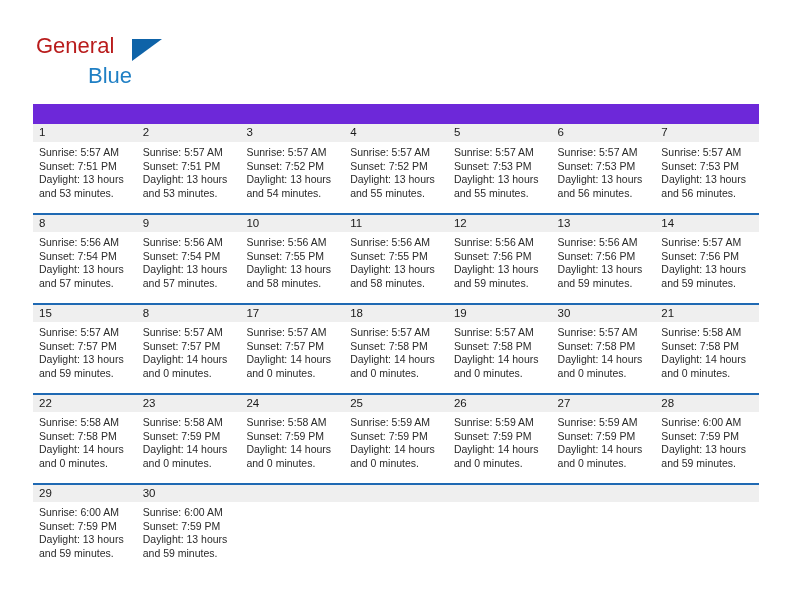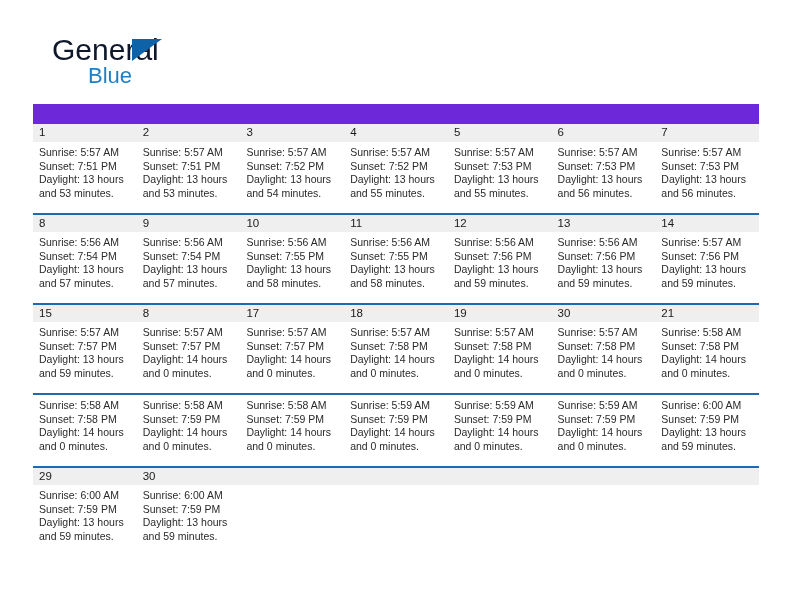--- a/index.html
+++ b/index.html
@@ -31,24 +31,24 @@
   }
   .logo {
     position: absolute;
     left: 36px;
     top: 33px;
     width: 200px;
     height: 52px;
   }
   .logo-general {
     position: absolute;
-    left: 16px;
+    left: 0;
     top: 0;
-    font-size: 30px;
-    color: #0f172a;
+    font-size: 22px;
+    color: #b91c1c;
     letter-spacing: 0px;
     font-family: "Liberation Sans", sans-serif;
   }
   .logo-blue {
     position: absolute;
     left: 52px;
     top: 30px;
     font-size: 22px;
     color: #1f7fc4;
     font-family: "Liberation Sans", sans-serif;
@@ -337,20 +337,29 @@
           <div class="detail-line">Sunrise: 5:58 AM</div>
           <div class="detail-line">Sunset: 7:58 PM</div>
           <div class="detail-line">Daylight: 14 hours</div>
           <div class="detail-line">and 0 minutes.</div>
         </div>
       </div>
     </div>
 
     <div class="week">
       <div class="week-divider"></div>
+      <div class="daynum-band">
+        <div class="daynum-cell">22</div>
+        <div class="daynum-cell">23</div>
+        <div class="daynum-cell">24</div>
+        <div class="daynum-cell">25</div>
+        <div class="daynum-cell">26</div>
+        <div class="daynum-cell">27</div>
+        <div class="daynum-cell">28</div>
+      </div>
       <div class="body-band">
         <div class="body-cell">
           <div class="detail-line">Sunrise: 5:58 AM</div>
           <div class="detail-line">Sunset: 7:58 PM</div>
           <div class="detail-line">Daylight: 14 hours</div>
           <div class="detail-line">and 0 minutes.</div>
         </div>
         <div class="body-cell">
           <div class="detail-line">Sunrise: 5:58 AM</div>
           <div class="detail-line">Sunset: 7:59 PM</div>

